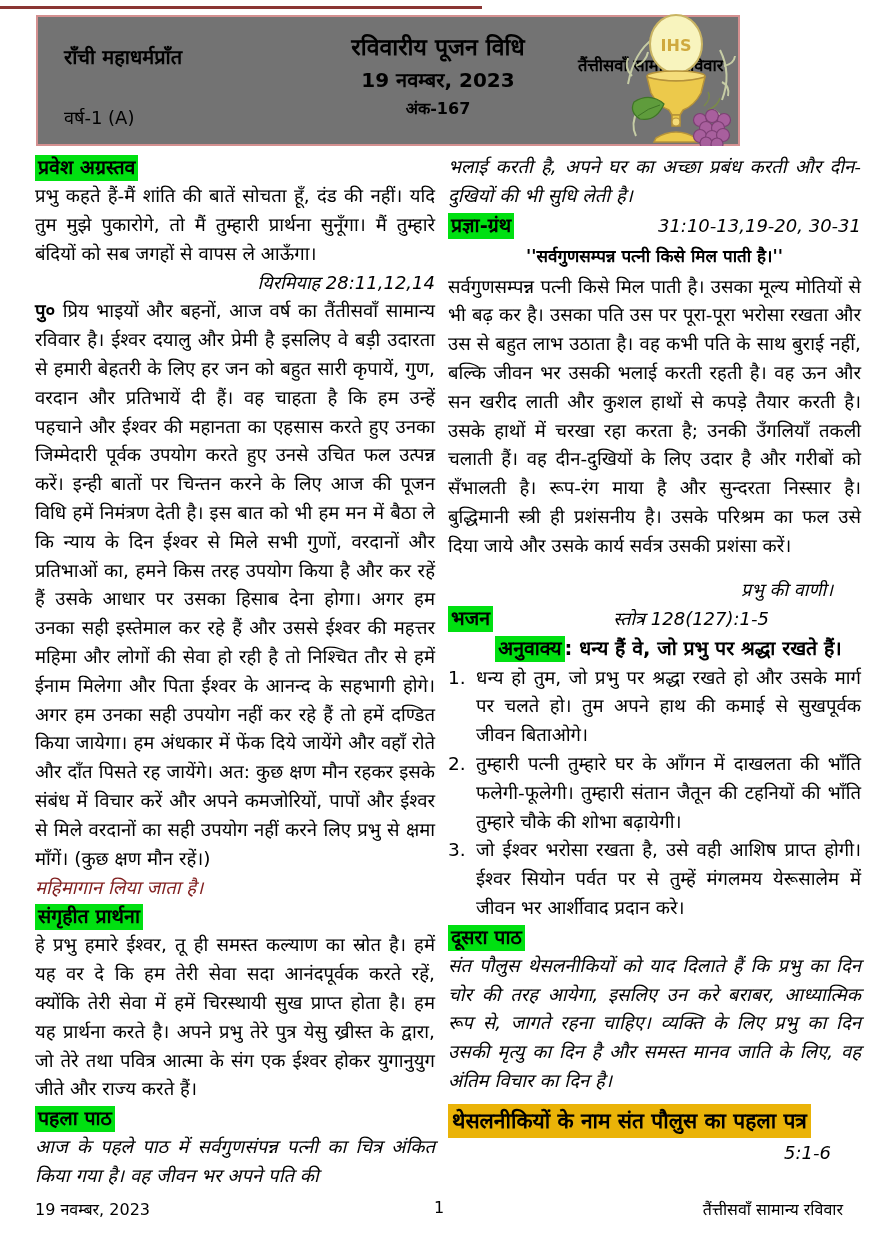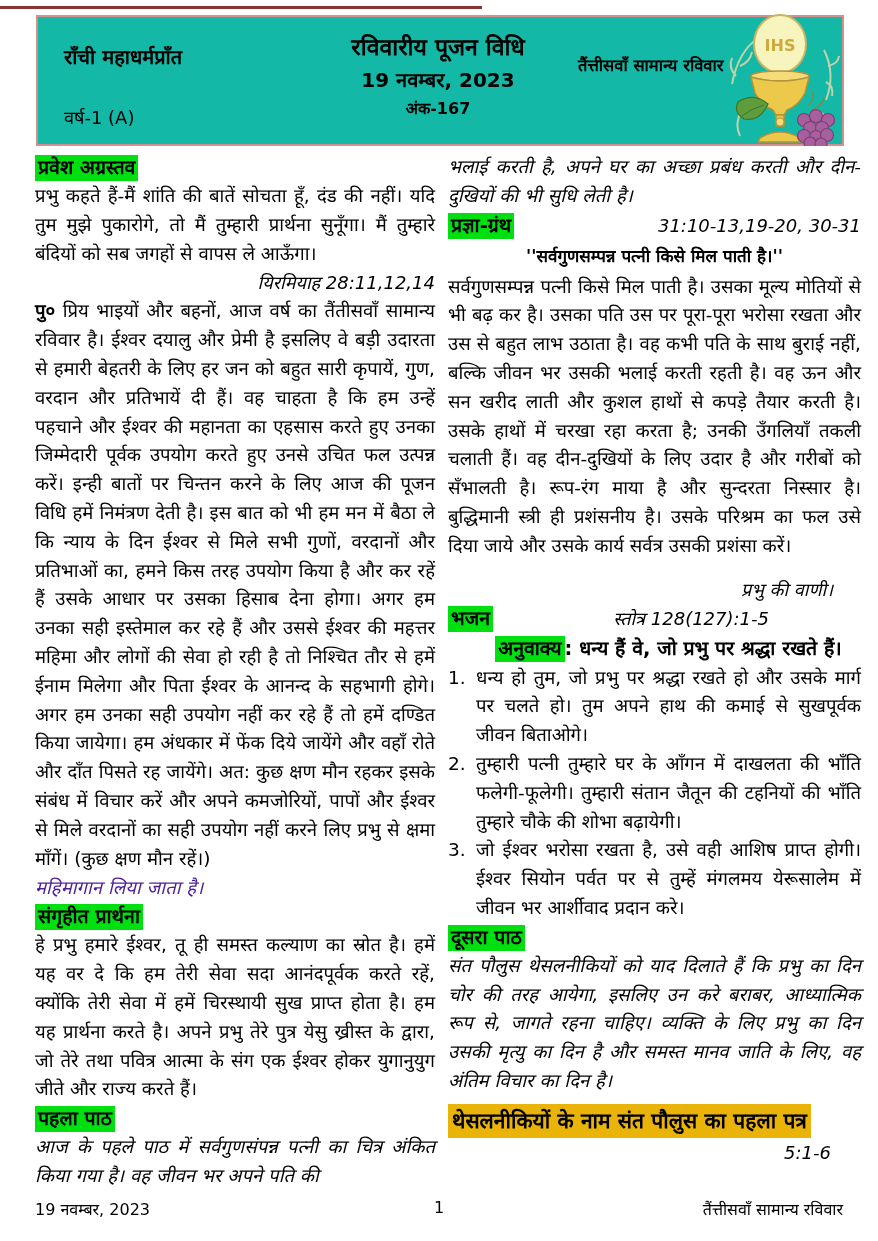--- a/index.html
+++ b/index.html
@@ -5,22 +5,22 @@
   html,body { margin:0; padding:0; }
   body {
     width:878px; height:1241px; position:relative; background:#ffffff;
     font-family:"DejaVu Sans","Liberation Sans",sans-serif; color:#000;
     overflow:hidden;
   }
   .top-rule { position:absolute; left:0; top:6px; width:482px; height:3px; background:#8a3533; }
 
   
   .masthead {
-    position:absolute; left:36px; top:15px; width:808px; height:131px;
-    background:#14b8a6; border:2px solid #d49090; box-sizing:border-box;
+    position:absolute; left:36px; top:15px; width:704px; height:131px;
+    background:#737373; border:2px solid #d49090; box-sizing:border-box;
   }
   .mast-diocese { position:absolute; left:26px; top:26px; font-size:20px; font-weight:bold; }
   .mast-year    { position:absolute; left:26px; top:88px; font-size:18px; font-weight:normal; }
   .mast-center  { position:absolute; left:272px; top:14px; width:256px; text-align:center; }
   .mast-title   { font-size:23px; font-weight:bold; line-height:32px; }
   .mast-date    { font-size:20px; font-weight:bold; line-height:30px; margin-top:2px; }
   .mast-issue   { font-size:16px; font-weight:bold; line-height:24px; margin-top:2px; }
   .mast-sunday  { position:absolute; left:540px; top:38px; width:178px; font-size:16.5px; font-weight:bold; line-height:22px; }
   .mast-chalice { position:absolute; right:2px; top:-3px; width:120px; height:132px; }
 
@@ -29,21 +29,21 @@
   .col { width:400px; }
   .col.right { width:413px; }
 
   .body-p { margin:0; font-size:18.5px; line-height:28.8px; text-align:justify; }
   .intro  { font-style:italic; }
   .hl {
     background:#00e011; font-weight:bold; font-size:19.5px;
     display:inline-block; padding:0 3px; line-height:26px; margin:2px 0 1px 0;
   }
   .cite { font-style:italic; text-align:right; font-size:18px; line-height:29px; margin:0; }
-  .red-note { color:#4c1d95; font-style:italic; font-size:18.5px; line-height:29px; margin:0; }
+  .red-note { color:#7f1d1d; font-style:italic; font-size:18.5px; line-height:29px; margin:0; }
   .sec-row { display:flex; justify-content:space-between; align-items:center; }
   .sec-row .cite { flex:1;padding-left:20px; }
   .quote-title { font-weight:bold; text-align:center; font-size:17px; line-height:31px; margin:1px 0; }
   .antiphon-line { font-weight:bold; font-size:19.5px; line-height:31px; margin-left:28px;text-align:center; }
   .verse { display:flex; font-size:18.5px; line-height:28.8px; }
   .verse-num { width:28px; flex:none; }
   .verse-text { text-align:justify; flex:1; }
   .reading2-title {
     background:#eab308; font-weight:bold; font-size:21px; line-height:30px;
     display:inline-block; padding:2px 4px; margin-top:8px;

